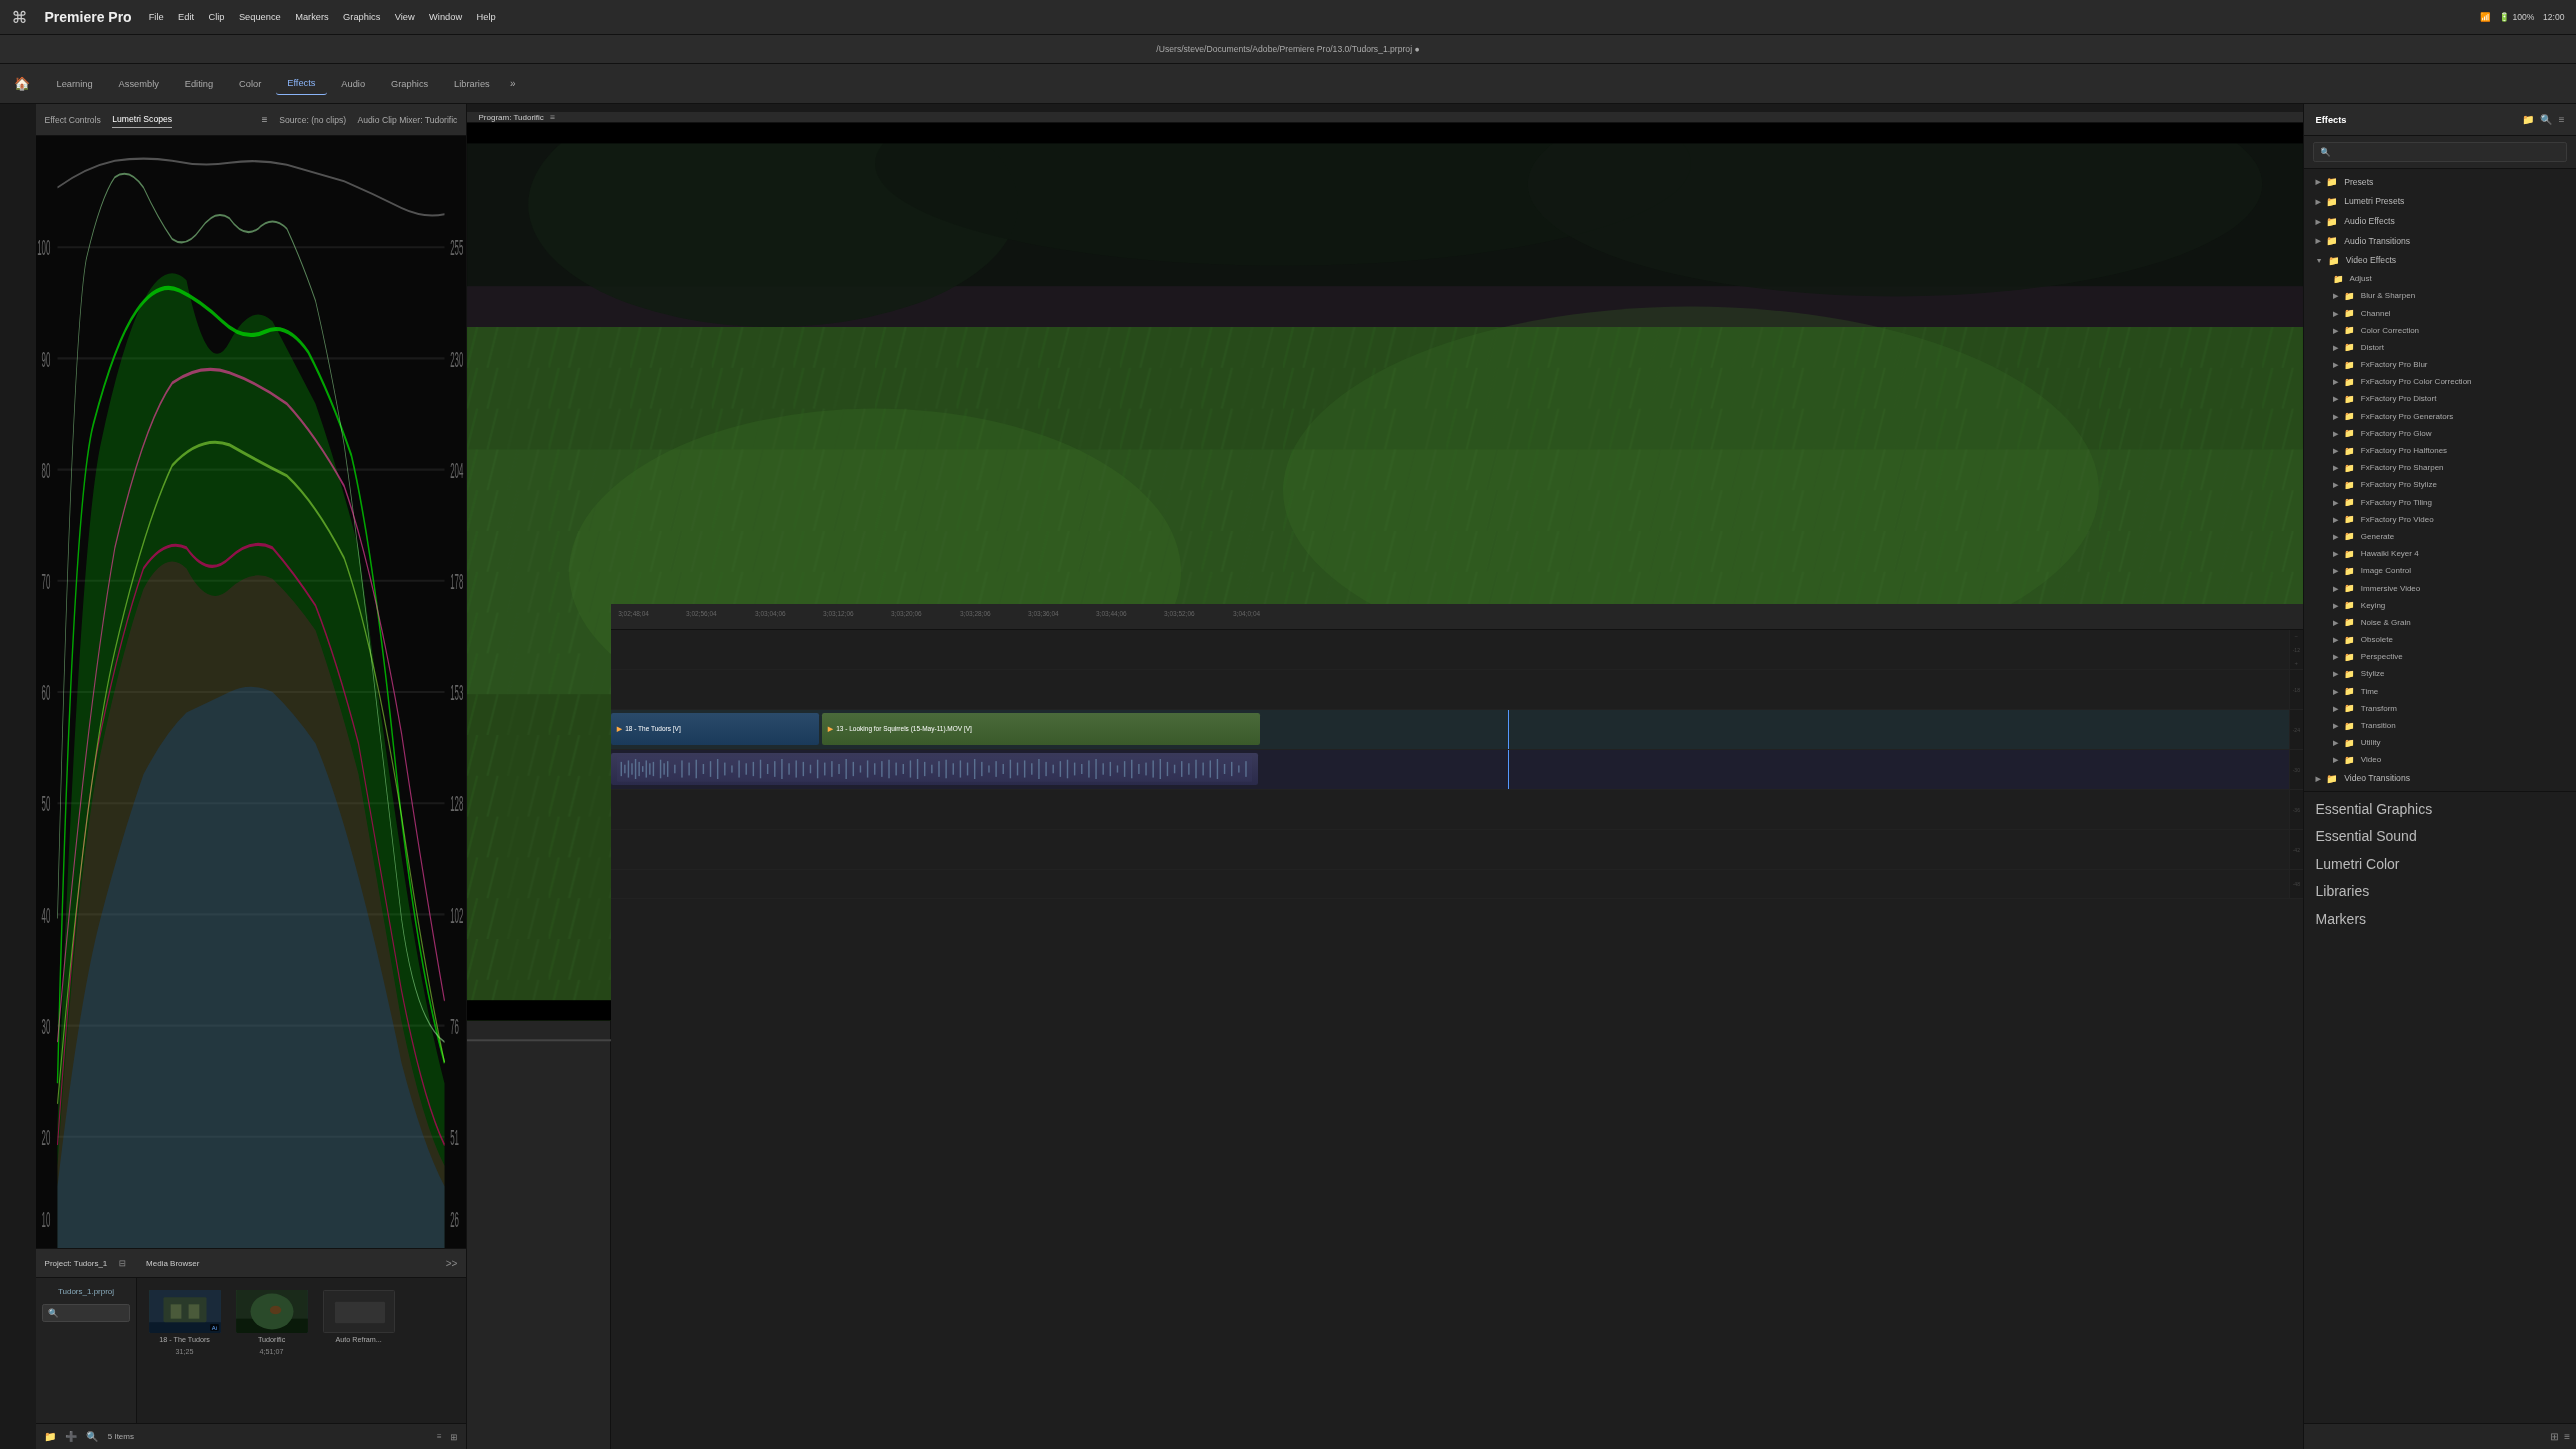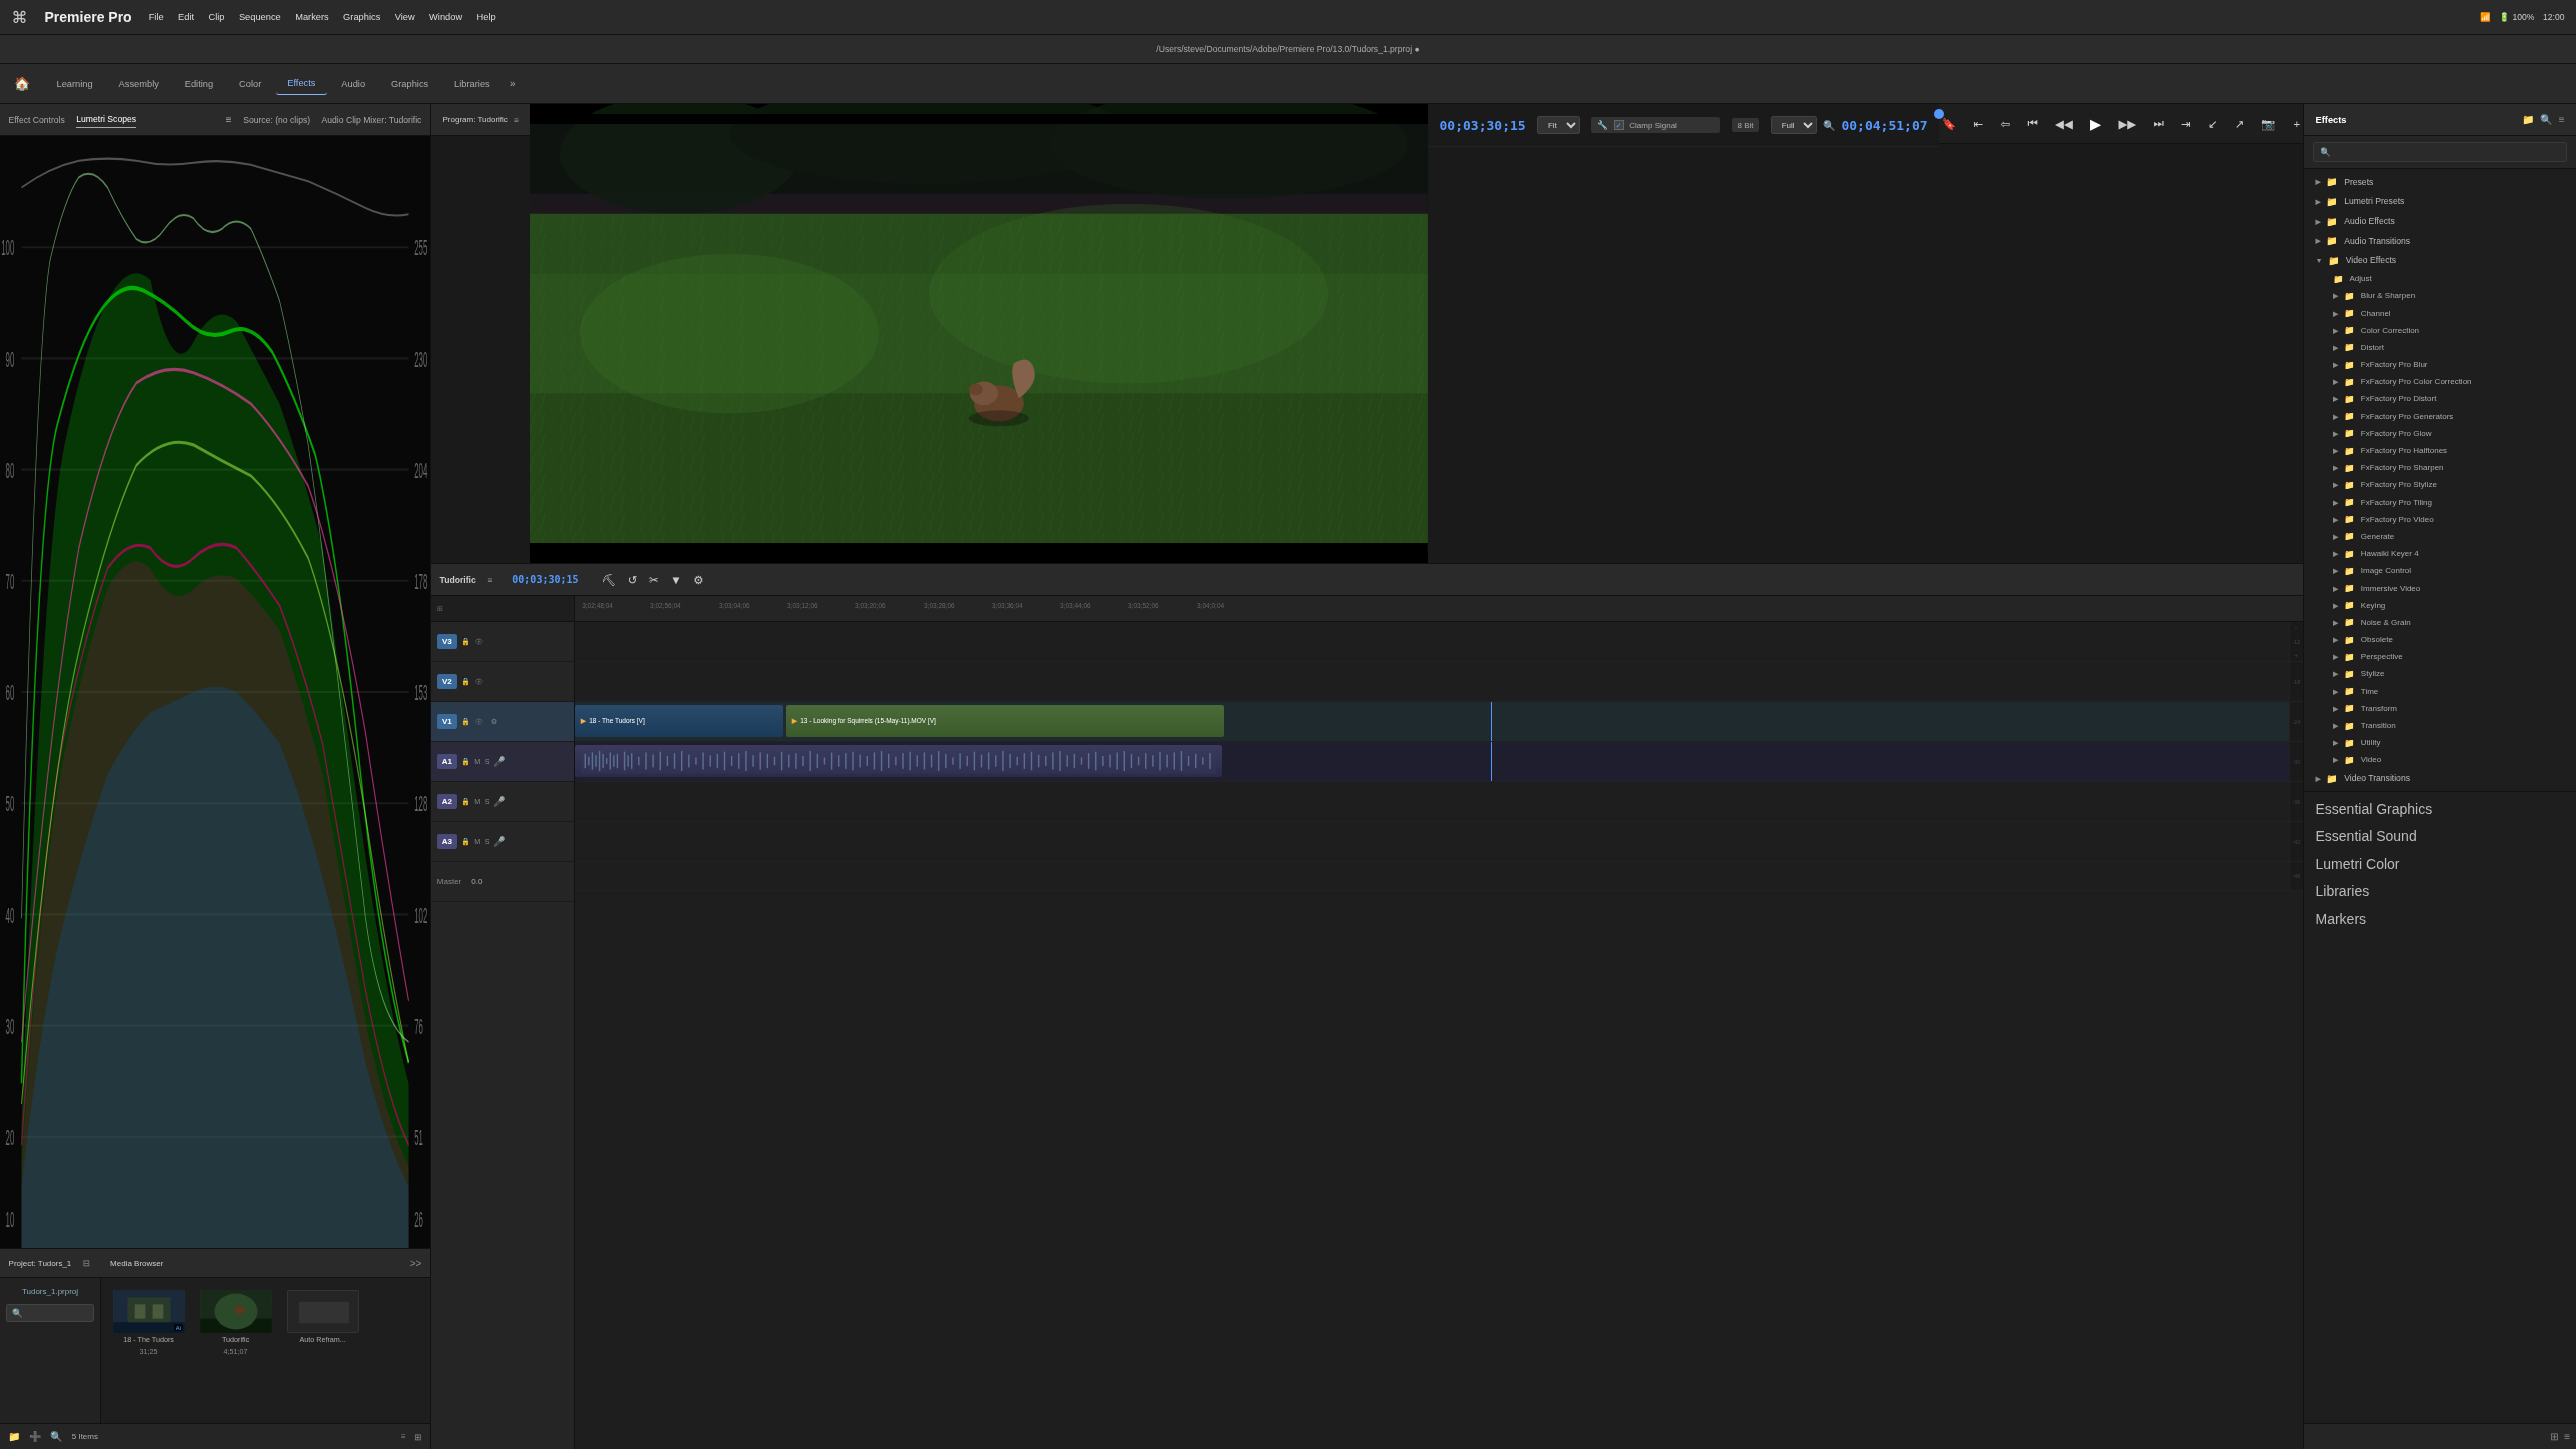--- a/index.html
+++ b/index.html
@@ -20,36 +20,36 @@
     #workspace-tabs { background: #2a2a2a; height: 40px; display: flex; align-items: center; padding: 0 14.4px; gap: 2.9px; border-bottom: 0.7px solid #111; }
     #workspace-tabs .home-icon { font-size: 13px; color: #aaa; margin-right: 11.5px; }
     #workspace-tabs .tab { padding: 5.8px 11.5px; font-size: 9.3px; color: #aaa; cursor: pointer; border-radius: 2.9px; }
     #workspace-tabs .tab.active { color: #8ab4f8; border-bottom: 1.4px solid #8ab4f8; }
     #workspace-tabs .more-icon { margin-left: 5.8px; font-size: 10px; color: #aaa; }
 
     
     #main-layout { display: flex; height: calc(1449px - 104px); }
 
     
-    #left-panel { width: 431px; display: flex; flex-direction: column; border-right: 0.7px solid #111; }
+    #left-panel { width: 431px; display: flex; flex-direction: column; border-right: 0.7px solid #111; margin-left: 36px; }
 
     
     .panel-tabs { background: #2a2a2a; height: 32px; display: flex; align-items: center; padding: 0 8.6px; gap: 11.5px; border-bottom: 0.7px solid #111; font-size: 8.6px; }
     .panel-tab { color: #aaa; cursor: pointer; padding: 2.9px 0; }
     .panel-tab.active { color: #fff; border-bottom: 1.4px solid #aaa; }
     .panel-menu-icon { margin-left: auto; color: #aaa; font-size: 10px; cursor: pointer; }
 
     
     #scopes-panel { flex: 1; background: #111; position: relative; overflow: hidden; }
 
     
     #center-panel { flex: 1; display: flex; flex-direction: column; }
 
     
-    #program-monitor { height: 460px; background: #1a1a1a; display: flex; flex-direction: row; border-bottom: 0.7px solid #111; }
+    #program-monitor { height: 460px; background: #1a1a1a; display: flex; flex-direction: column; border-bottom: 0.7px solid #111; margin-top: 8px; }
     #program-header { background: #2a2a2a; height: 32px; display: flex; align-items: center; padding: 0 11.5px; border-bottom: 0.7px solid #111; }
     #program-header .settings-icon { margin-left: 5.8px; font-size: 8.6px; color: #888; }
     #program-video { flex: 1; background: #000; position: relative; display: flex; align-items: center; justify-content: center; }
     
     #program-timecode { background: #1a1a1a; height: 43px; display: flex; align-items: center; padding: 0 11.5px; gap: 11.5px; border-bottom: 0.7px solid #222; }
     .timecode-display { color: #5599ff; font-size: 13px; font-family: monospace; font-weight: bold; }
     .fit-dropdown { background: #333; border: 0.7px solid #444; color: #ccc; font-size: 8px; padding: 2.9px 5.8px; border-radius: 2.2px; cursor: pointer; }
     .timecode-end { margin-left: auto; display: flex; align-items: center; gap: 5.8px; }
     .zoom-icon { font-size: 10px; color: #aaa; }
 

